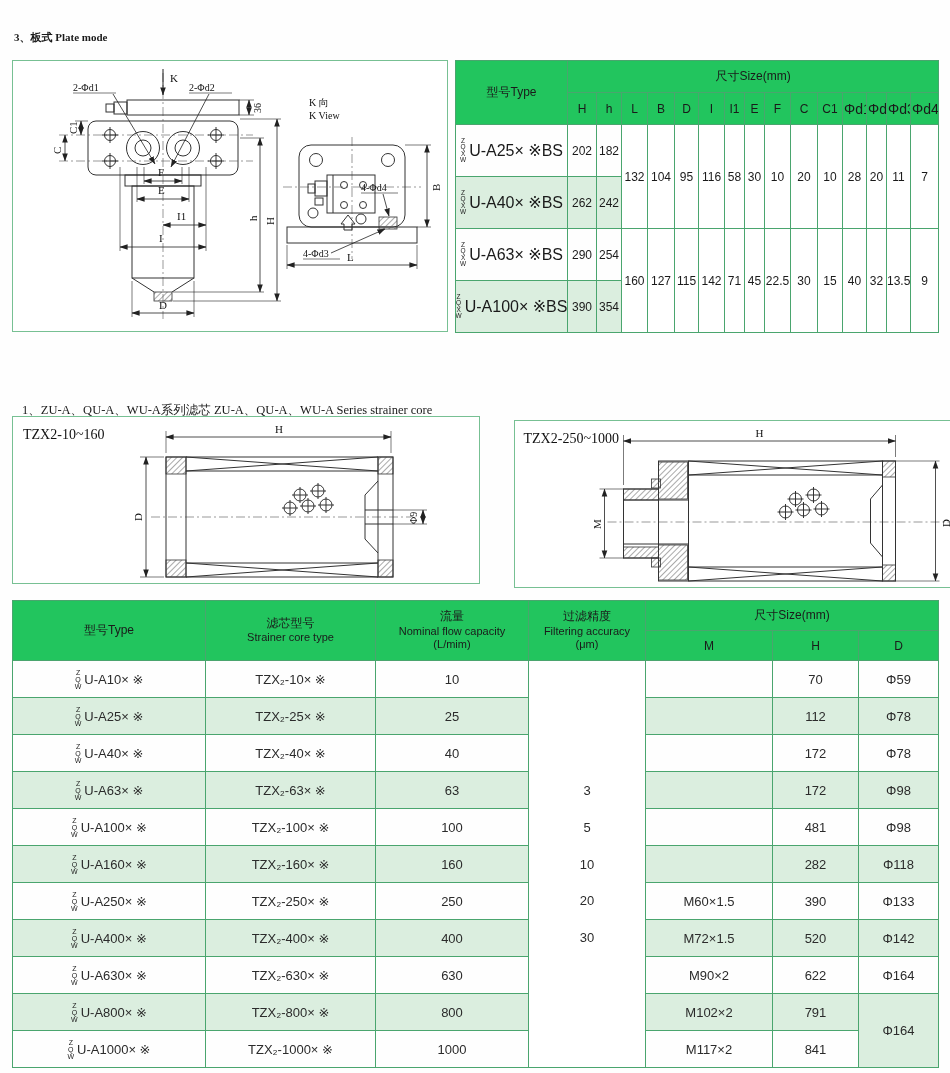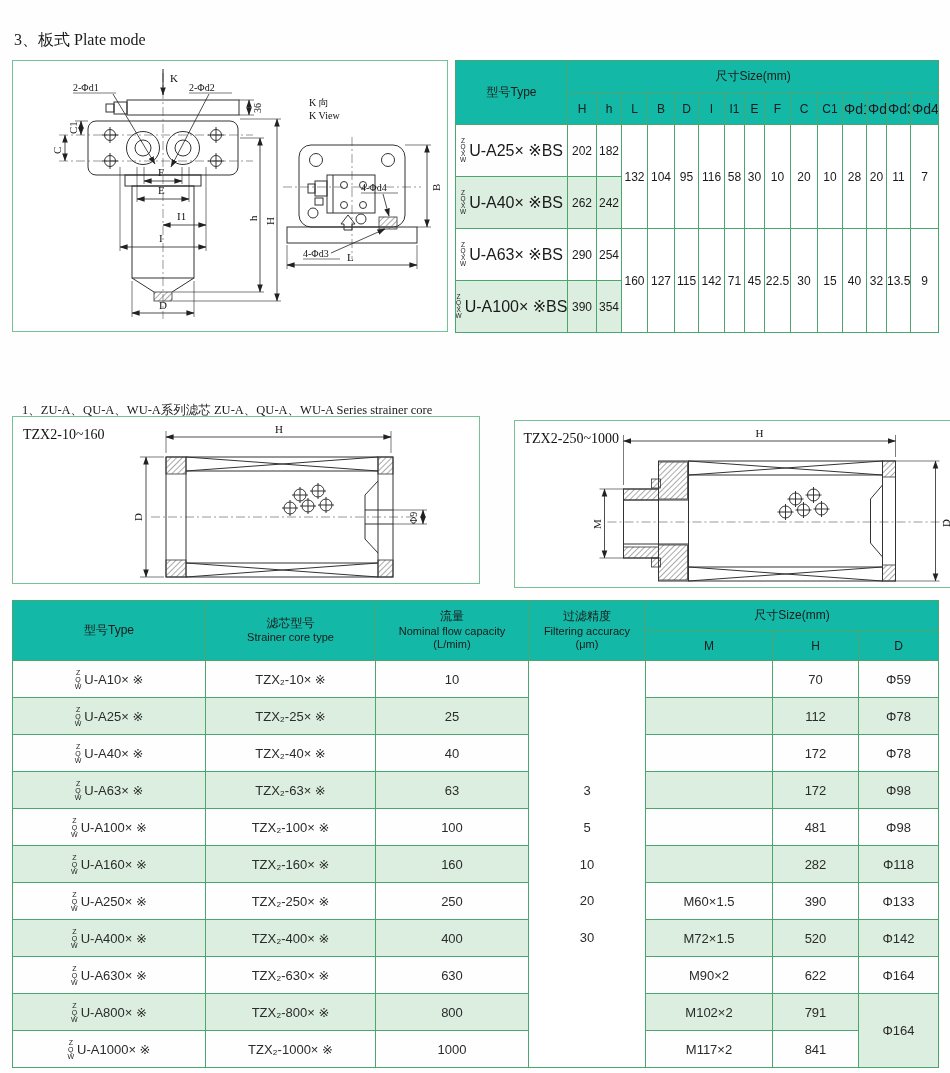--- a/index.html
+++ b/index.html
@@ -1,36 +1,36 @@
 <!DOCTYPE html>
 <html><head>
 <meta charset="utf-8">
 <style>
   html,body{margin:0;padding:0;background:#fff;}
   body{font-family:"Liberation Sans","DejaVu Sans",sans-serif;color:#1a1a1a;}
   .page{position:relative;width:950px;height:1073px;background:#fefefe;overflow:hidden;}
 
   
-  .s3-title{position:absolute;left:14px;top:30px;font-family:"Liberation Serif",serif;font-size:16px;}
+  .s3-title{position:absolute;left:14px;top:30px;font-family:"Liberation Serif",serif;font-size:11px;font-weight:bold;}
   .sec6{position:absolute;left:14px;top:345px;display:flex;align-items:center;gap:10px;}
   .pill{border:2px solid #1f9e50;background:#d2e9cf;border-radius:16px;padding:3px 15px;font-size:17px;font-weight:bold;white-space:nowrap;}
   .title-en{font-family:"Liberation Serif",serif;font-weight:bold;font-size:19px;border-bottom:2px solid #2aa45c;padding:0 6px 4px 2px;letter-spacing:.3px;white-space:nowrap;}
   .series-line{position:absolute;left:22px;top:402px;font-family:Liberation Serif, serif;font-size:12.5px;}
 
   
   .fig-box{position:absolute;background:#fff;border:1px solid #77c093;}
   #figbox1{left:12px;top:60px;width:434px;height:270px;}
   #figbox2{left:12px;top:416px;width:466px;height:166px;}
   #figbox3{left:514px;top:420px;width:451px;height:166px;}
   .fig-box svg{display:block;width:100%;height:100%;}
 
   
   table{border-collapse:collapse;table-layout:fixed;}
   td,th{border:1px solid #4aa56e;text-align:center;vertical-align:middle;padding:0;font-weight:normal;font-size:12px;overflow:hidden;}
-  thead th{background:#14b8a6;}
+  thead th{background:#22c55e;}
   tr.alt td{background:#dbeedf;}
   td.white{background:#fff;}
 
   .plate-table{position:absolute;left:455px;top:60px;width:483px;height:272px;}
   .plate-table thead tr{height:32px;}
   .plate-table tbody tr{height:52px;}
   .plate-table th.phi{font-size:14px;padding:0 1px;}
   .plate-table td{font-size:12px;}
 
   .core-table{position:absolute;left:12px;top:600px;width:926px;}

